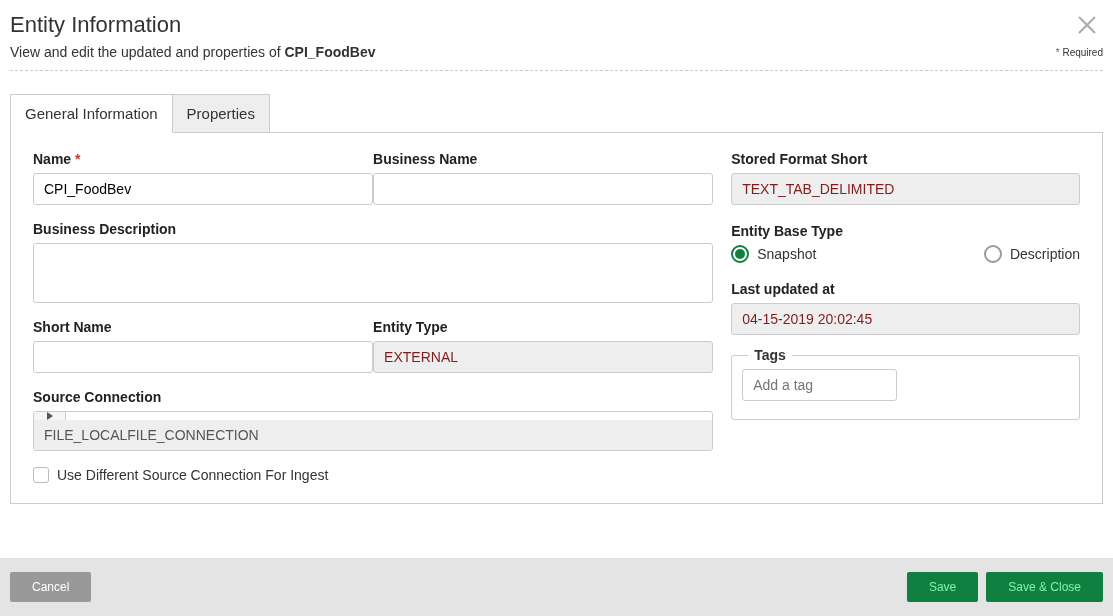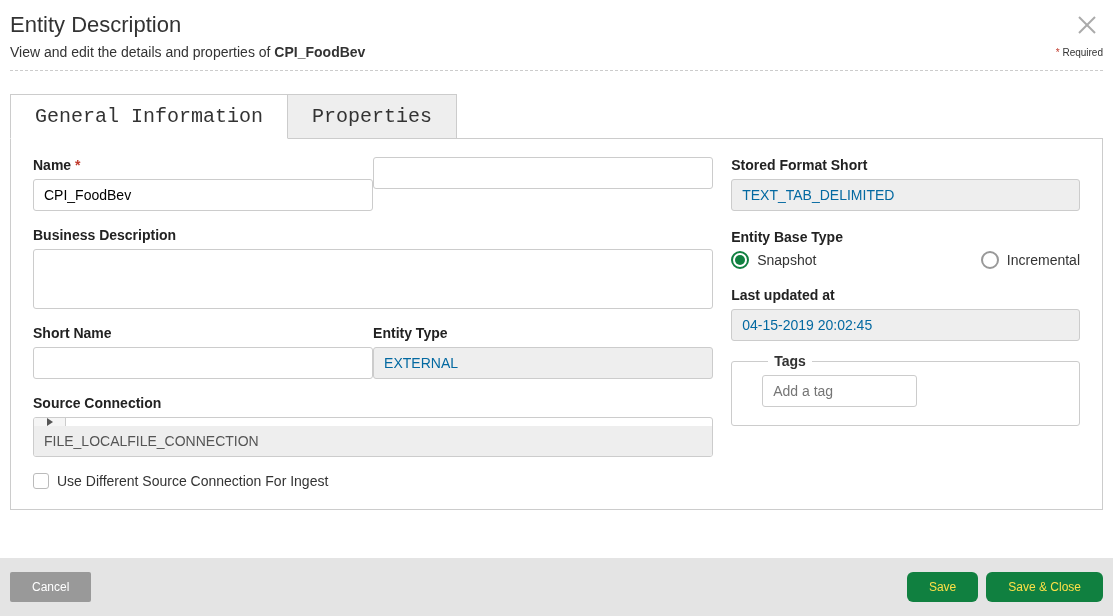--- a/index.html
+++ b/index.html
@@ -50,28 +50,27 @@
     }
     .required-note {
       font-size: 10px;
       color: #333;
     }
     .star { color: #c0392b; }
     .tabs {
       display: flex;
     }
     .tab {
-      padding: 10px 24px;
+      padding: 10px 14px;
       border: 1px solid #ccc;
       background: #eee;
       cursor: pointer;
-      font-size: 20px;
+      font-size: 15px;
       position: relative;
       bottom: -1px;
-      font-family: Liberation Mono, monospace;
     }
     .tab.active {
       background: #fff;
       border-bottom: 1px solid #fff;
     }
     .tab:not(.active) {
       border-left: none;
     }
     .panel {
       border: 1px solid #ccc;
@@ -100,21 +99,21 @@
       border: 1px solid #ccc;
       border-radius: 3px;
       padding: 7px 10px;
       font-size: 14px;
       background: #fff;
       width: 100%;
       font-family: inherit;
     }
     .readonly {
       background: #eee;
-      color: #0369a1;
+      color: #7f1d1d;
     }
     .textarea {
       height: 60px;
       resize: none;
     }
     .source-conn {
       display: flex;
       border: 1px solid #ccc;
       border-radius: 3px;
       overflow: hidden;
@@ -177,21 +176,21 @@
     }
     .radio-dot {
       width: 10px;
       height: 10px;
       border-radius: 50%;
       background: #108040;
     }
     .tags-fieldset {
       border: 1px solid #ccc;
       border-radius: 3px;
-      padding: 14px 12px 18px 30px;
+      padding: 14px 12px 18px 10px;
       margin-top: 12px;
       position: relative;
     }
     .tags-legend {
       font-weight: 600;
       position: relative;
       background: #fff;
       padding: 0 6px;
       margin-left: 6px;
       top: 0;
@@ -220,63 +219,64 @@
     .footer-right { display: flex; gap: 8px; }
     .btn {
       border: none;
       padding: 8px 22px;
       font-size: 12px;
       cursor: pointer;
       border-radius: 2px;
       font-family: inherit;
     }
     .btn-cancel { background: #999; color: #fff; }
-    .btn-green { background: #108040; color: #fde047; border-radius: 6px; }
+    .btn-green { background: #108040; color: #86efac; }
     .triangle {
       width: 0; height: 0;
       border-top: 4px solid transparent;
       border-bottom: 4px solid transparent;
       border-left: 6px solid #555;
     }
   </style>
 </head>
 <body>
 
 <div class="dialog">
   <div class="header">
-    <div class="title">Entity Description</div>
+    <div class="title">Entity Information</div>
     <div class="close-icon">
       <svg width="20" height="20" viewBox="0 0 20 20">
           <line x1="2" y1="2" x2="18" y2="18" stroke="#aaa" stroke-width="2"></line>
           <line x1="18" y1="2" x2="2" y2="18" stroke="#aaa" stroke-width="2"></line>
         </svg>
     </div>
   </div>
   <div class="subtitle-row">
     <div class="subtitle">
-      <span>View and edit the details and properties of </span><strong>CPI_FoodBev</strong>
+      <span>View and edit the updated and properties of </span><strong>CPI_FoodBev</strong>
     </div>
     <div class="required-note">
       <span class="star">*</span> <span>Required</span>
     </div>
   </div>
 
   <div class="tabs">
     <div class="tab active">General Information</div>
     <div class="tab">Properties</div>
   </div>
 
   <div class="panel">
     <div class="left-col">
       <div class="row">
         <div class="field">
           <label class="field-label"><span>Name</span> <span class="star">*</span></label>
           <input class="input" value="CPI_FoodBev" style="">
         </div>
         <div class="field">
+          <label class="field-label">Business Name</label>
           <input class="input" value="" style="">
         </div>
       </div>
 
       <div class="field" style="margin-bottom:16px;">
         <label class="field-label">Business Description</label>
         <textarea class="textarea" style=""></textarea>
       </div>
 
       <div class="row">
@@ -315,21 +315,21 @@
       <label class="field-label">Entity Base Type</label>
       <div class="radios">
         <div class="radio-item">
           <div class="radio-circle checked">
               <div class="radio-dot"></div>
             </div>
           <span>Snapshot</span>
         </div>
         <div class="radio-item">
           <div class="radio-circle"></div>
-          <span>Incremental</span>
+          <span>Description</span>
         </div>
       </div>
 
       <div class="field" style="margin-bottom:12px;">
         <label class="field-label">Last updated at</label>
         <div class="readonly">04-15-2019 20:02:45</div>
       </div>
 
       <fieldset class="tags-fieldset">
         <legend class="tags-legend">Tags</legend>

